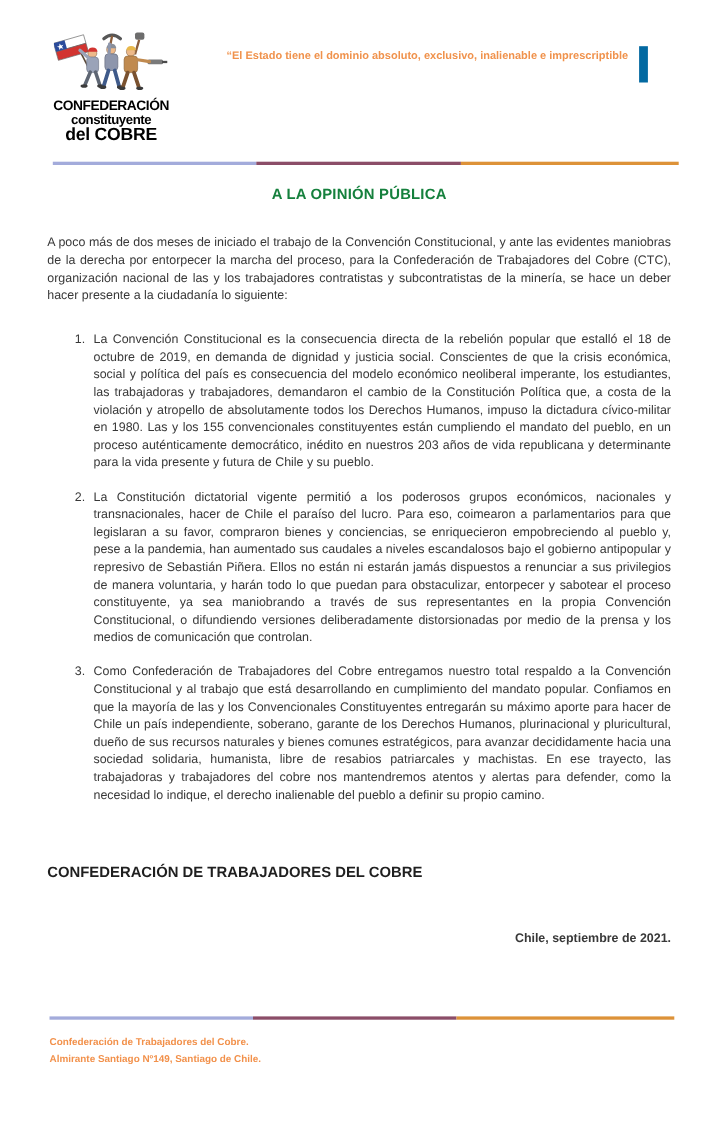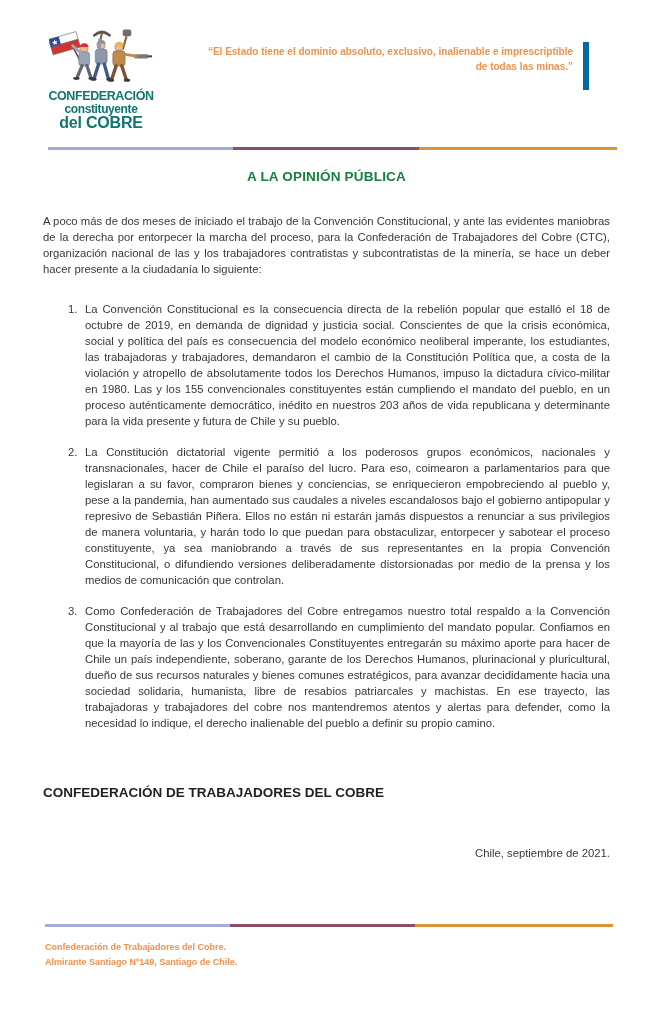--- a/index.html
+++ b/index.html
@@ -17,34 +17,34 @@
 
   
   .header {
     display: flex;
     justify-content: space-between;
     align-items: flex-start;
     padding: 26px 61px 0 45px;
   }
   .logo-block { width: 112px; text-align: center; flex: 0 0 auto; }
   .logo-art { display: block; margin: 0 auto; }
-  .logo-text { margin-top: 2px; color: #0f766e; font-weight: 700; line-height: 1.0; }
+  .logo-text { margin-top: 2px; color: #000000; font-weight: 700; line-height: 1.0; }
   .logo-line1 { font-size: 12.5px; letter-spacing: -0.4px; }
   .logo-line2 { font-size: 12px;   letter-spacing: -0.4px; }
   .logo-line3 { font-size: 16px;   letter-spacing: -0.2px; }
 
   .quote-block {
     margin-top: 16px;
     text-align: right;
     color: #F0924C;
     font-size: 10px;
     font-weight: 700;
     line-height: 15px;
     padding: 2px 10px 16px 0;
-    border-right: 6px solid #0369a1;
+    border-right: 8px solid #0369a1;
   }
   .quote-block div { white-space: nowrap; }
 
   
   .tricolor {
     display: flex;
     height: 3px;
   }
   .tricolor .seg-blue   { flex: 185; background: #A3ABDB; }
   .tricolor .seg-maroon { flex: 186; background: #8B4D68; }
@@ -91,20 +91,21 @@
     margin-top: 54px;
     font-size: 13.5px;
     font-weight: 700;
     color: #1f1f1f;
   }
   .dateline {
     margin-top: 47px;
     text-align: right;
     font-size: 11.3px;
     color: #383838;
+    font-weight: bold;
   }
 
   
   .footer {
     position: absolute;
     left: 45px;
     right: 37px;
     top: 924px;
   }
   .footer-text {
@@ -172,21 +173,20 @@
       </svg>
       <div class="logo-text">
         <div class="logo-line1">CONFEDERACIÓN</div>
         <div class="logo-line2">constituyente</div>
         <div class="logo-line3">del COBRE</div>
       </div>
     </div>
 
     <div class="quote-block">
       <div>“El Estado tiene el dominio absoluto, exclusivo, inalienable e imprescriptible</div>
-      <div>de todas las minas.”</div>
     </div>
   </div>
 
   <div class="tricolor rule-header">
     <div class="seg-blue"></div>
     <div class="seg-maroon"></div>
     <div class="seg-orange"></div>
   </div>
 
   <div class="content">

